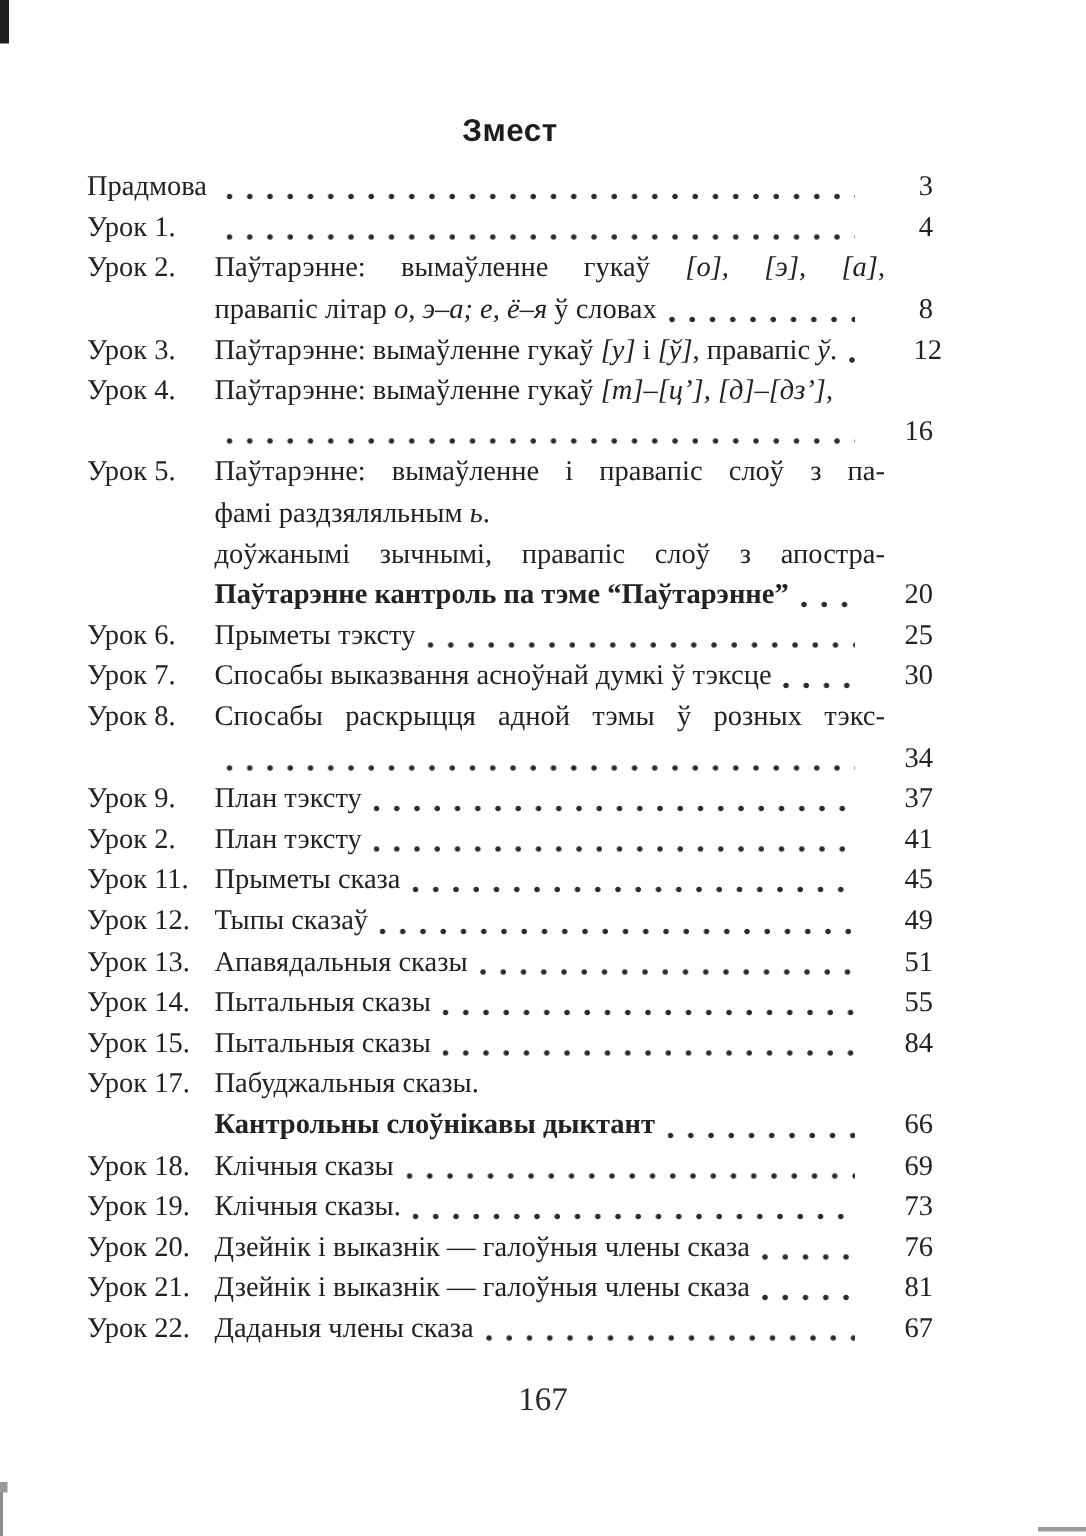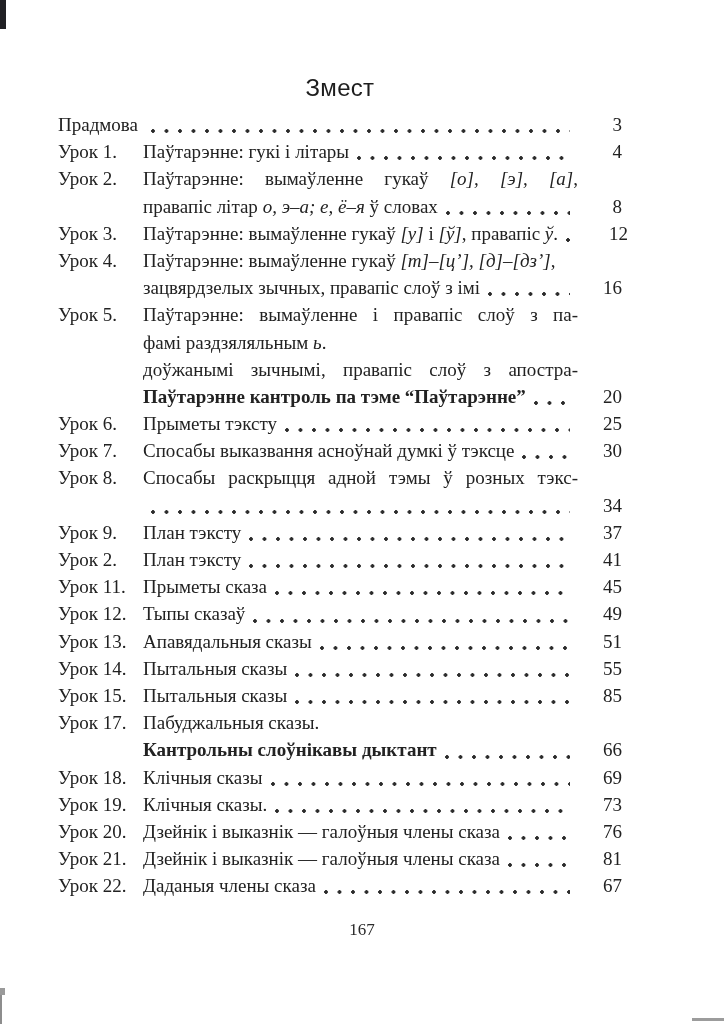--- a/index.html
+++ b/index.html
@@ -17,22 +17,22 @@
   .artifact.top-left { left: 0; top: 0; width: 6px; height: 29px; background: #202024; }
   .artifact.bottom-left { left: 0; top: 988px; width: 2px; height: 36px; background: #8d8d8d; }
   .artifact.bottom-left-blob { left: 0; top: 988px; width: 5px; height: 7px; background: #9a9a9a; }
   .artifact.bottom-right { left: 692px; top: 1018px; width: 32px; height: 3px; background: #9c9c9c; }
 
   .content { position: absolute; left: 58px; top: 76px; width: 564px; }
 
   .toc-title {
     text-align: center;
     font-family: "Liberation Sans", "DejaVu Sans", sans-serif;
-    font-weight: normal;
-    font-size: 24px;
+    font-weight: bold;
+    font-size: 21px;
     line-height: 24px;
     letter-spacing: 0.3px;
     margin-bottom: 11px;
     color: #1d1d1d;
   }
 
   .toc-list { width: 564px; font-family: Liberation Serif, serif; }
 
   .row {
     display: flex;
@@ -42,21 +42,21 @@
     line-height: 27.2px;
     white-space: nowrap;
   }
   .row .label { flex: 0 0 85px; }
   .row .text { flex: 0 1 auto; }
   .row.fill .text {
     flex: 1 1 auto;
     white-space: normal;
     text-align: justify;
     text-align-last: justify;
-    margin-right: 44px;
+    margin-right: 32px;
   }
   .row .text .i { font-style: italic; }
   .row .text .b { font-weight: bold; }
 
   .leader {
     flex: 1 1 auto;
     min-width: 10px;
     align-self: flex-end;
     height: 6px;
     margin: 0 6px 4px 8px;
@@ -66,21 +66,21 @@
     background-repeat: repeat-x;
   }
 
   .page-num { flex: 0 0 46px; text-align: right; font-size: 19px; }
 
   .folio {
     position: absolute;
     left: 0; top: 920px;
     width: 724px;
     text-align: center;
-    font-size: 17px;
+    font-size: 22px;
     color: #2a2a2a;
   }
 </style>
 </head>
 <body>
 
 <div class="scan-page">
   <div class="artifact top-left"></div>
   <div class="artifact bottom-left"></div>
   <div class="artifact bottom-left-blob"></div>
@@ -90,21 +90,20 @@
     <div class="toc-title">Змест</div>
     <div class="toc-list">
         <div class="row">
           <span class="label">Прадмова</span>
           <span class="text"></span>
           <span class="leader"></span>
           <span class="page-num">3</span>
         </div>
         <div class="row">
           <span class="label">Урок 1.</span>
-          <span class="text"><span>Паўтарэнне: гукі і літары</span></span>
           <span class="leader"></span>
           <span class="page-num">4</span>
         </div>
         <div class="row fill">
           <span class="label">Урок 2.</span>
           <span class="text"><span>Паўтарэнне: вымаўленне гукаў </span><span class="i">[о], [э], [а]</span><span>,</span></span>
         </div>
         <div class="row">
           <span class="label"></span>
           <span class="text"><span>правапіс літар </span><span class="i">о, э–а; е, ё–я</span><span>&nbsp;ў словах</span></span>
@@ -116,21 +115,20 @@
           <span class="text"><span>Паўтарэнне: вымаўленне гукаў </span><span class="i">[у]</span><span> і </span><span class="i">[ў]</span><span>, правапіс </span><span class="i">ў</span><span>.</span></span>
           <span class="leader"></span>
           <span class="page-num">12</span>
         </div>
         <div class="row">
           <span class="label">Урок 4.</span>
           <span class="text"><span>Паўтарэнне: вымаўленне гукаў </span><span class="i">[т]–[ц’], [д]–[дз’]</span><span>,</span></span>
         </div>
         <div class="row">
           <span class="label"></span>
-          <span class="text"><span>зацвярдзелых зычных, правапіс слоў з імі</span></span>
           <span class="leader"></span>
           <span class="page-num">16</span>
         </div>
         <div class="row fill">
           <span class="label">Урок 5.</span>
           <span class="text"><span>Паўтарэнне: вымаўленне і правапіс слоў з па-</span></span>
         </div>
         <div class="row">
           <span class="label"></span>
           <span class="text"><span>фамі раздзяляльным </span><span class="i">ь</span><span>.</span></span>
@@ -199,21 +197,21 @@
         <div class="row">
           <span class="label">Урок 14.</span>
           <span class="text"><span>Пытальныя сказы</span></span>
           <span class="leader"></span>
           <span class="page-num">55</span>
         </div>
         <div class="row">
           <span class="label">Урок 15.</span>
           <span class="text"><span>Пытальныя сказы</span></span>
           <span class="leader"></span>
-          <span class="page-num">85</span>
+          <span class="page-num">84</span>
         </div>
         <div class="row">
           <span class="label">Урок 17.</span>
           <span class="text"><span>Пабуджальныя сказы.</span></span>
         </div>
         <div class="row">
           <span class="label"></span>
           <span class="text"><span class="b">Кантрольны слоўнікавы дыктант</span></span>
           <span class="leader"></span>
           <span class="page-num">66</span>

